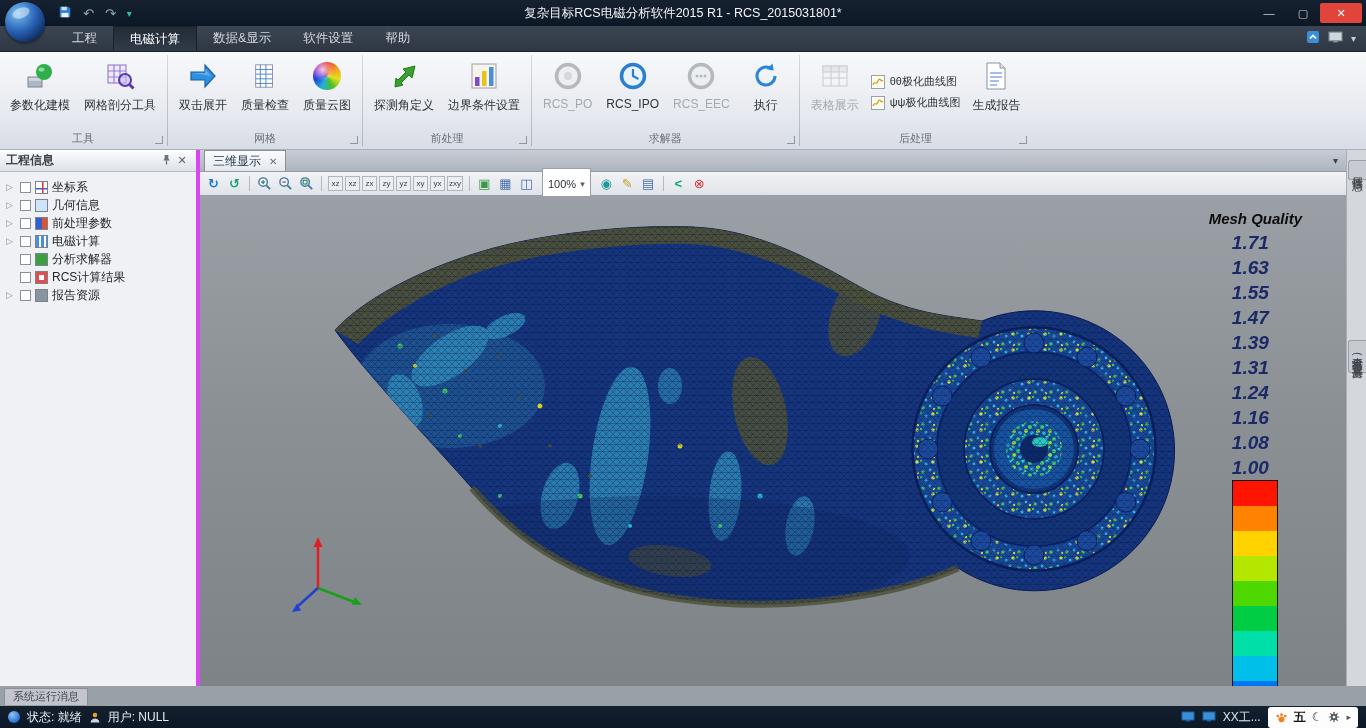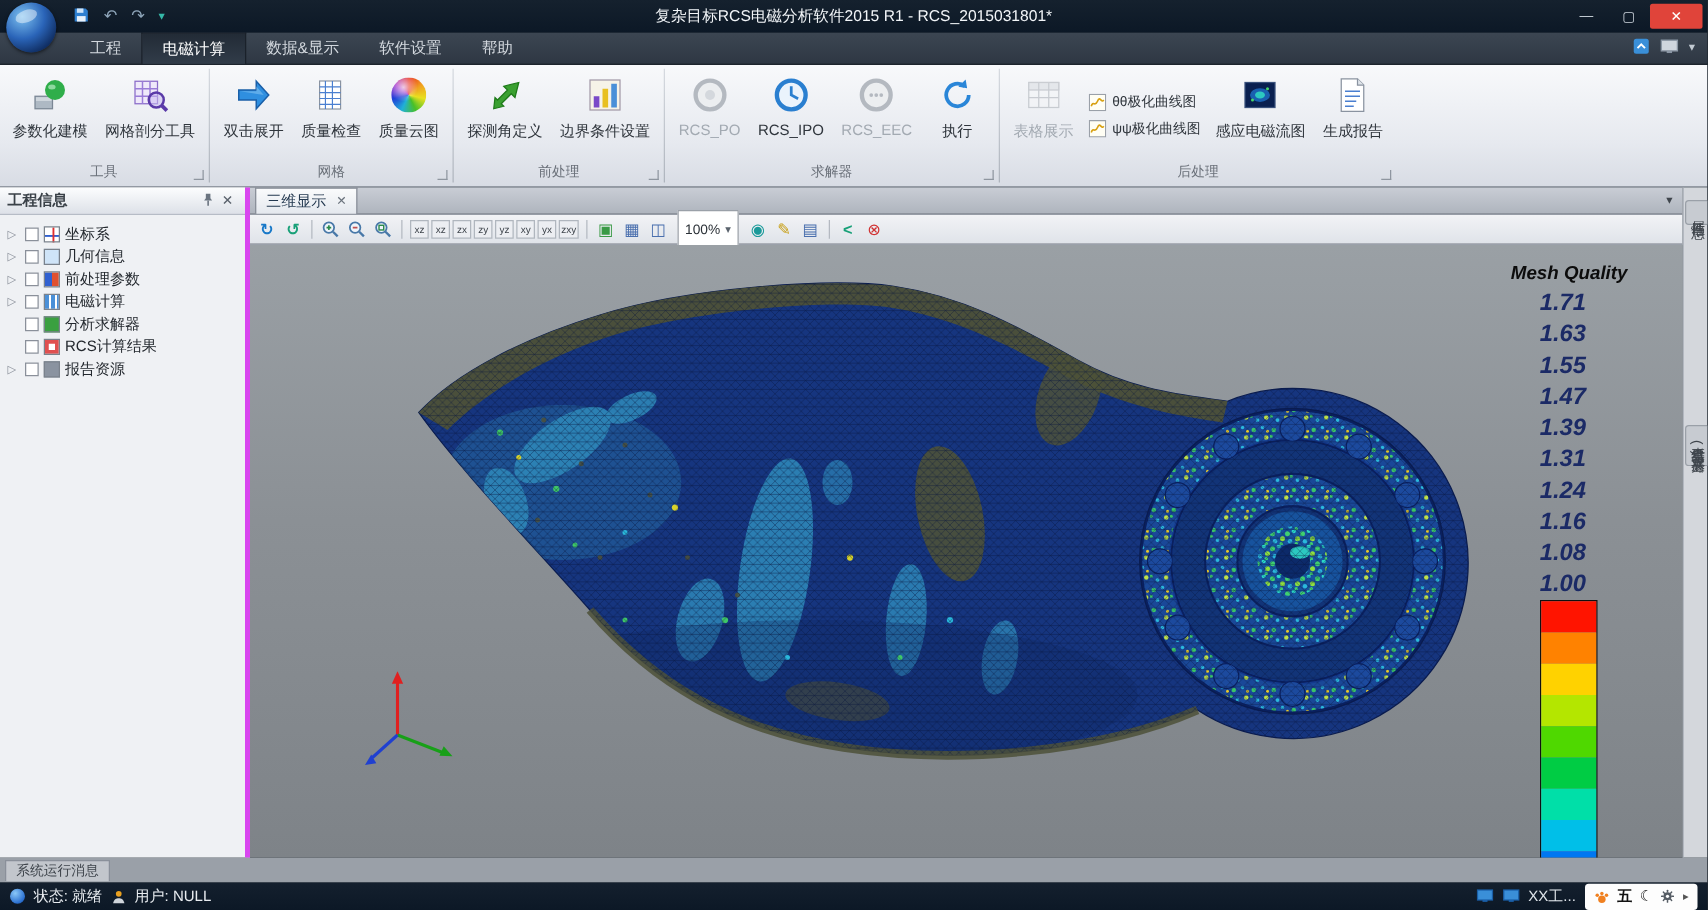--- a/index.html
+++ b/index.html
@@ -314,32 +314,20 @@
             </svg>
           <span>θθ极化曲线图</span>
         </div>
         <div class="rb-small">
           <svg width="14" height="14" viewBox="0 0 14 14">
               <rect x="0.5" y="0.5" width="13" height="13" fill="#fffef4" stroke="#9aa0a8"></rect>
               <path d="M2 10c1.5-5 3 1 5-4s3 2 5-1" stroke="#d8a010" stroke-width="1.3" fill="none"></path>
             </svg>
           <span>ψψ极化曲线图</span>
         </div>
-      </div>
-      <div class="rb-btn">
-        <span class="ic">
-          <svg width="30" height="30" viewBox="0 0 30 30">
-              <rect x="3" y="5" width="24" height="20" fill="#0a2050" stroke="#39517c"></rect>
-              <ellipse cx="15" cy="15" rx="8" ry="5.5" fill="#1a60b0"></ellipse>
-              <ellipse cx="15" cy="15" rx="4" ry="2.8" fill="#2cc8c0"></ellipse>
-              <circle cx="21" cy="10" r="1.2" fill="#48d868"></circle>
-              <circle cx="9" cy="19" r="1.2" fill="#48d868"></circle>
-            </svg>
-        </span>
-        <span class="lb">感应电磁流图</span>
       </div>
       <div class="rb-btn">
         <span class="ic">
           <svg width="30" height="30" viewBox="0 0 30 30">
               <path d="M6 2h13l5 5v21H6z" fill="#fff" stroke="#8a93a0"></path>
               <path d="M19 2v5h5" fill="#dfe4ea" stroke="#8a93a0"></path>
               <path d="M9 12h12M9 16h12M9 20h9M9 24h7" stroke="#4a7fd0" stroke-width="1.2"></path>
             </svg>
         </span>
         <span class="lb">生成报告</span>

